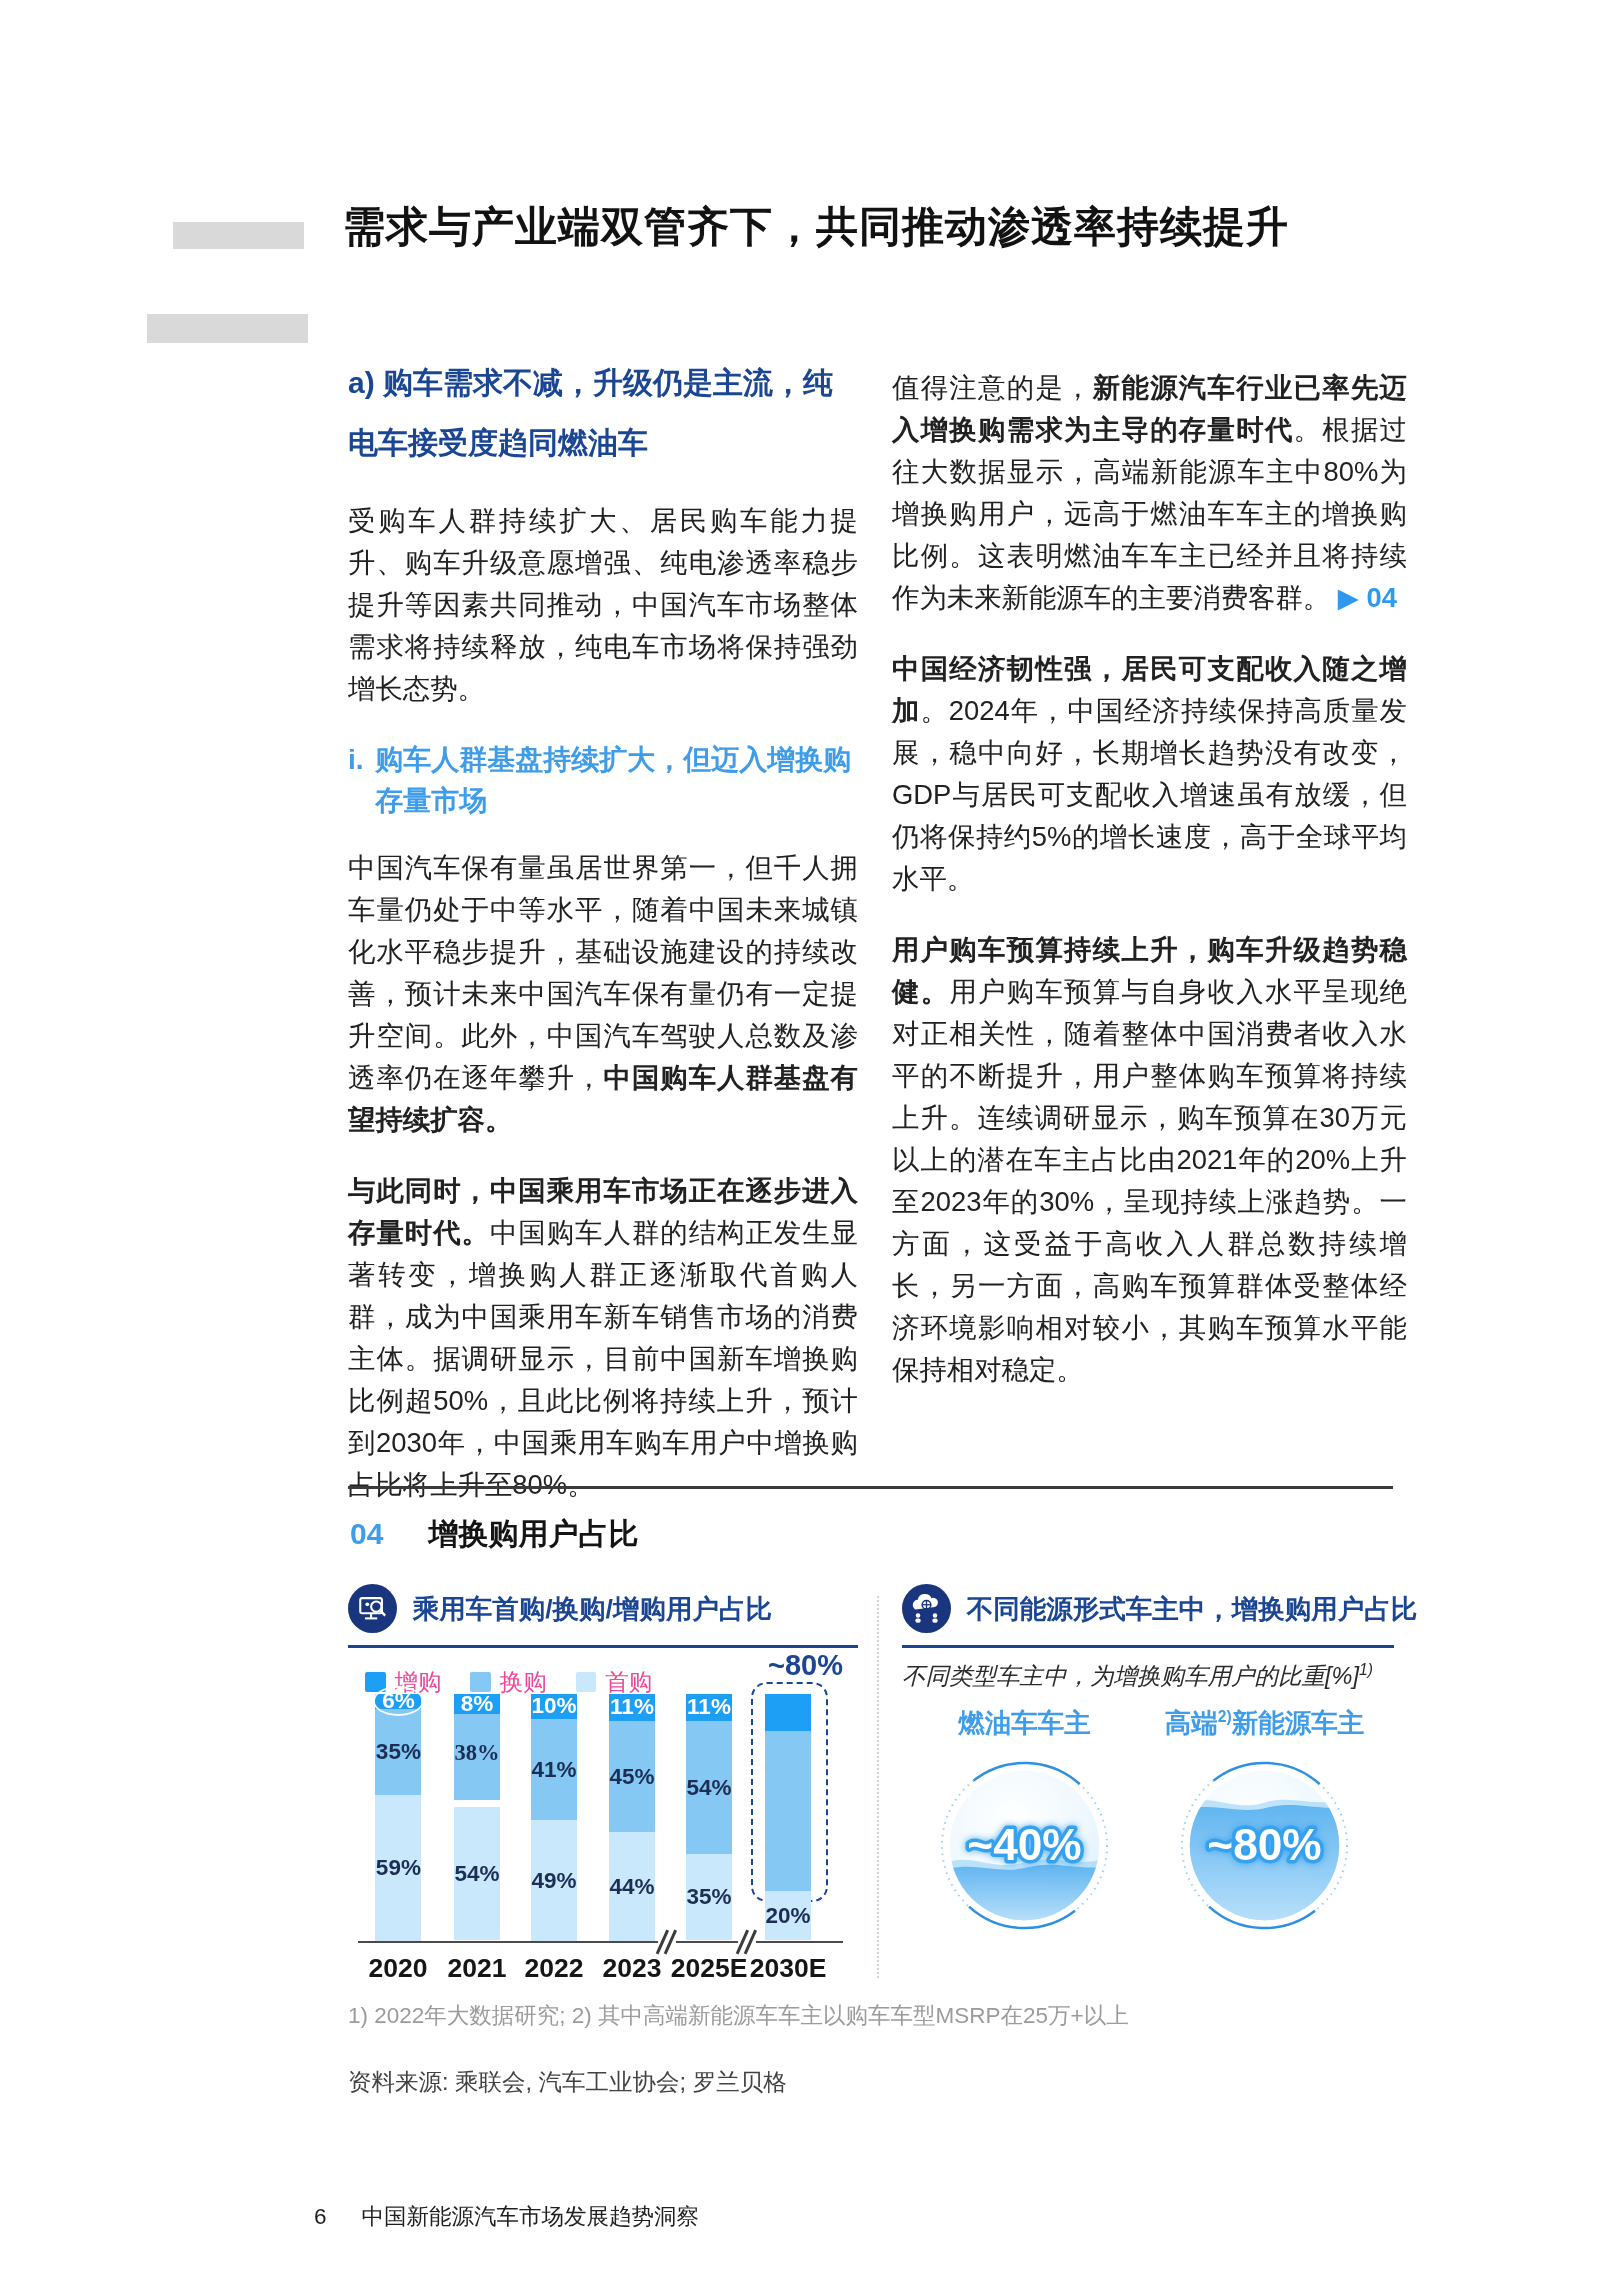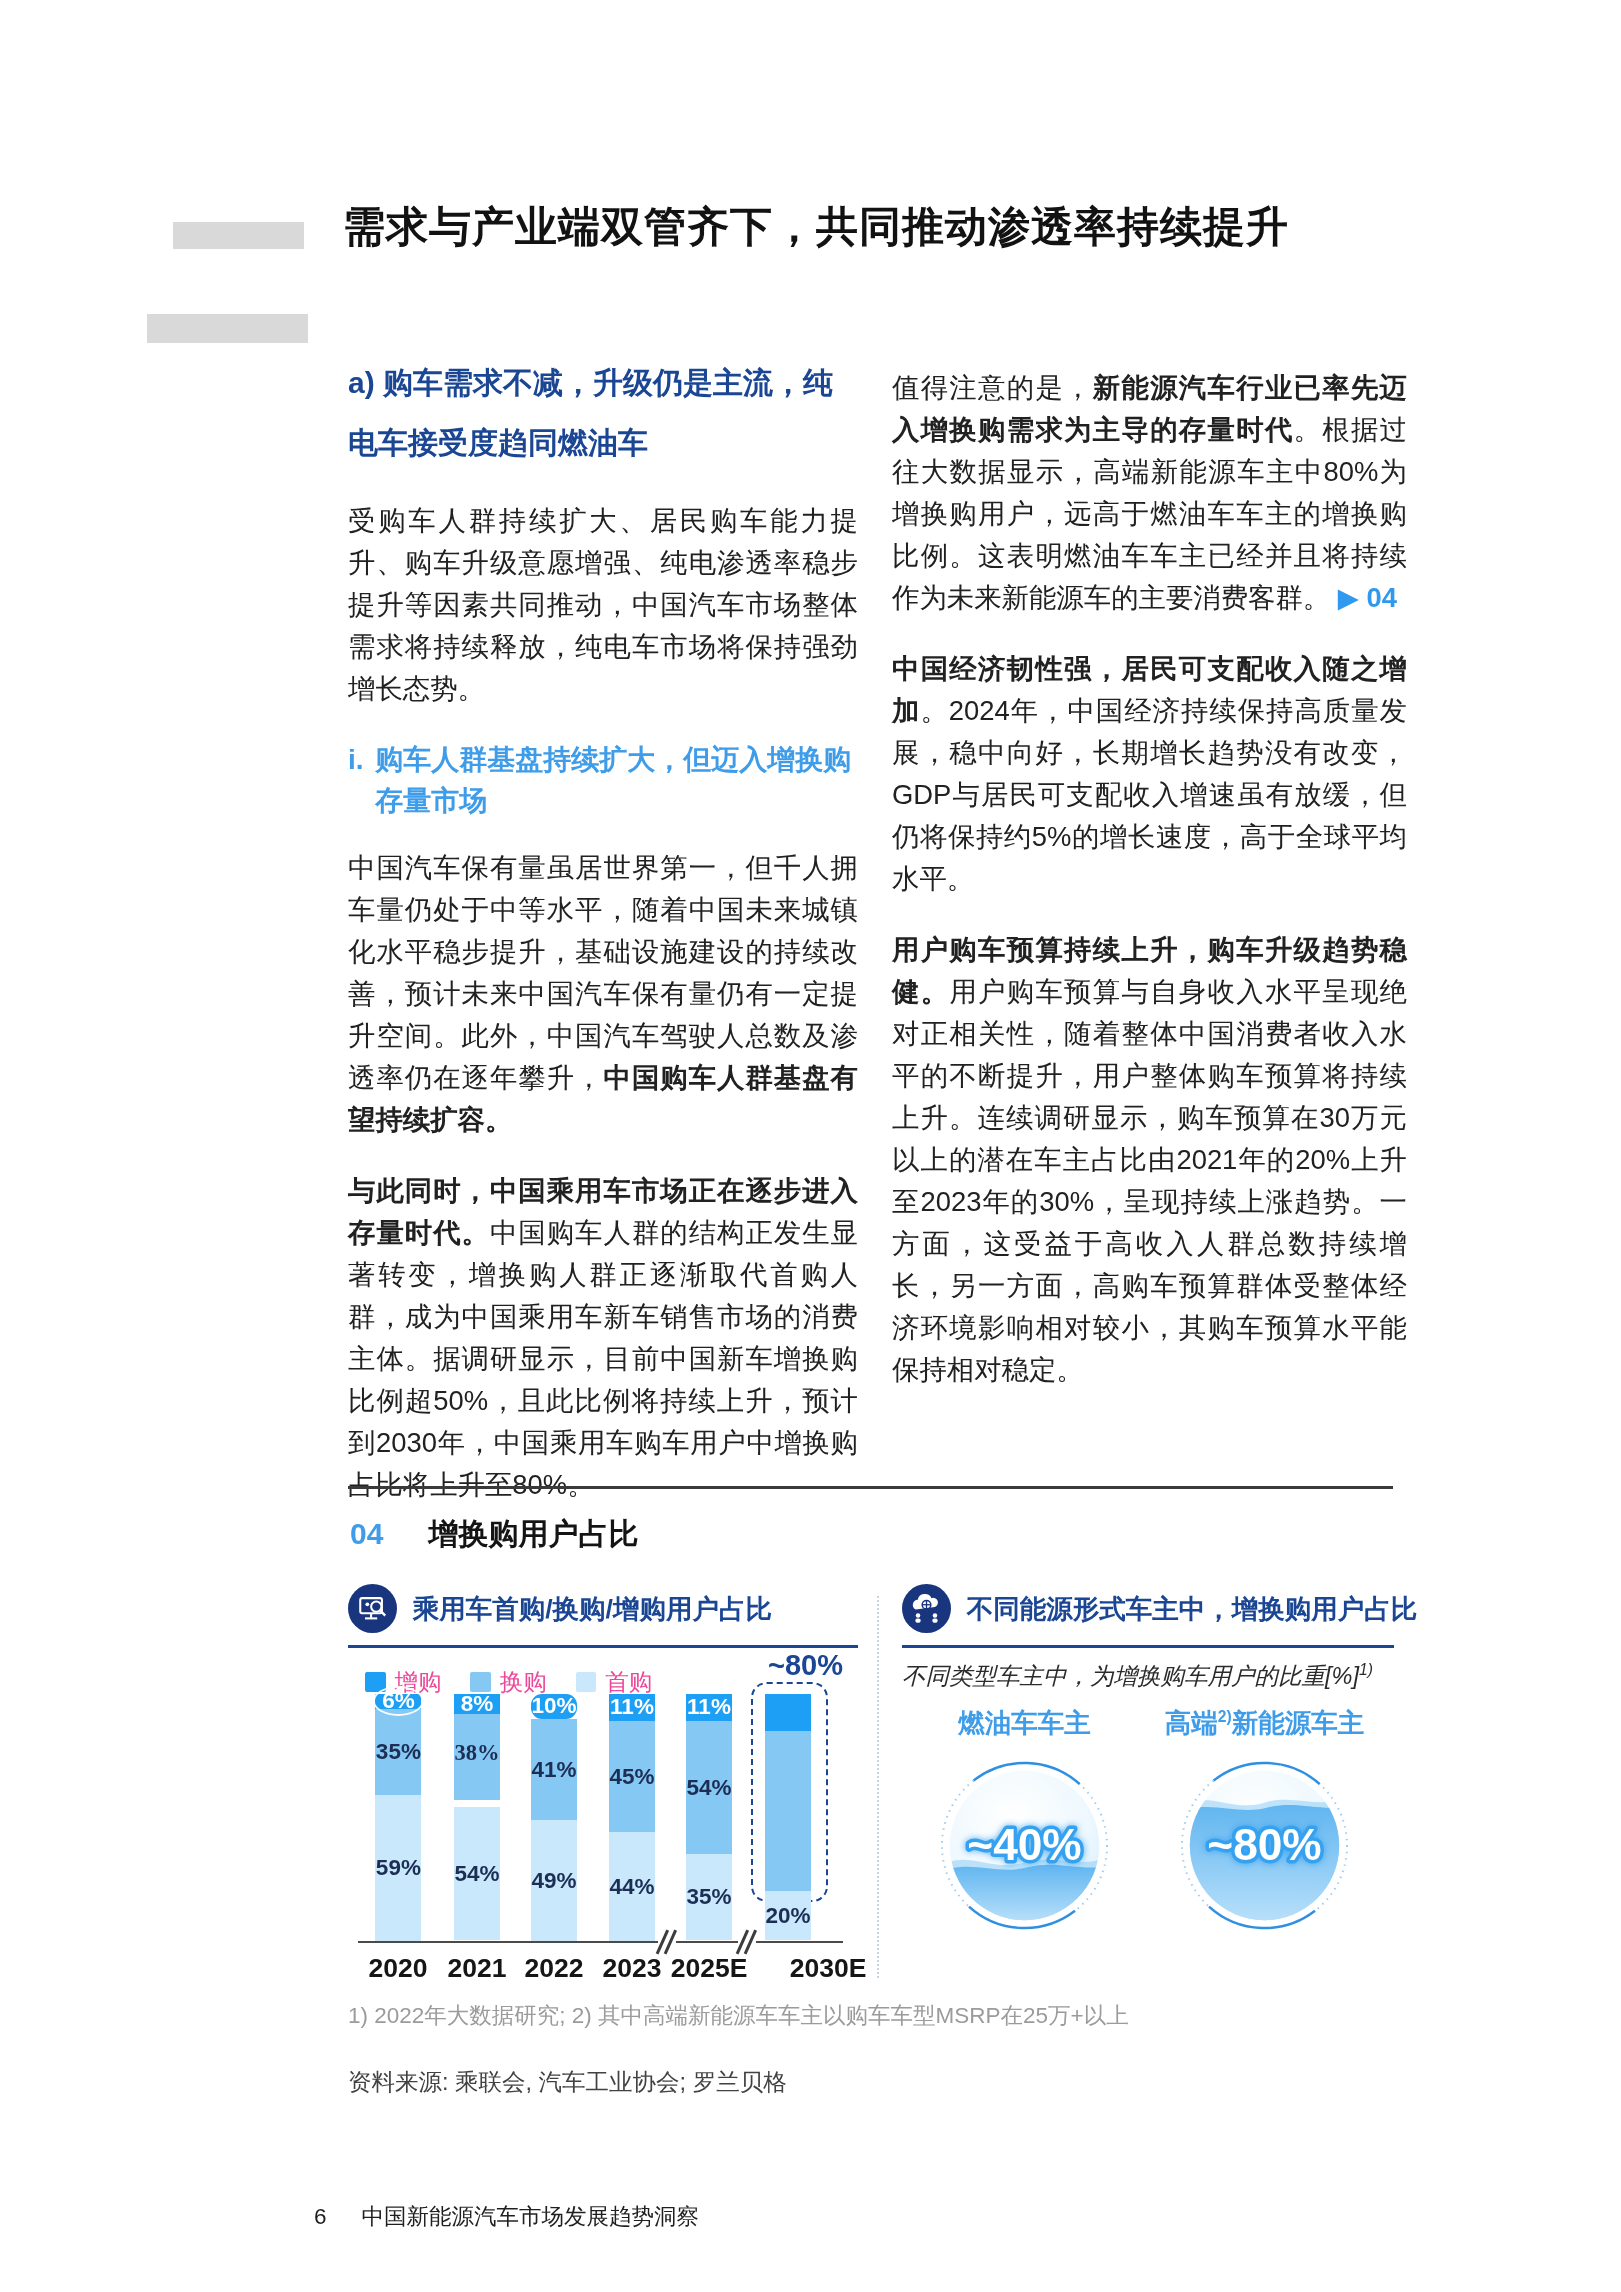--- a/index.html
+++ b/index.html
@@ -143,21 +143,21 @@
         </div>
         <div class="seg seg1" style="top: 20px; height: 94px; background: rgb(133, 200, 244); font-family: Liberation Serif, serif;">
           <span class="seglab">38%</span>
         </div>
         <div class="seg seg2" style="top: 121px; height: 133px; background: rgb(201, 232, 252);">
           <span class="seglab">54%</span>
         </div>
       </div>
       <div class="xlab" style="left: 129px;">2021</div>
       <div class="bar" style="left: 183px;">
-        <div class="seg seg0" style="top: 7.8px; height: 25px; background: rgb(28, 159, 245); border-radius: 11px;">
+        <div class="seg seg0" style="top: 7.8px; height: 25px; background: rgb(28, 159, 245);">
           <span class="seglab">10%</span>
         </div>
         <div class="seg seg1" style="top: 33px; height: 101px; background: rgb(133, 200, 244);">
           <span class="seglab">41%</span>
         </div>
         <div class="seg seg2" style="top: 134px; height: 121px; background: rgb(201, 232, 252);">
           <span class="seglab">49%</span>
         </div>
       </div>
       <div class="xlab" style="left: 206px;">2022</div>
@@ -185,21 +185,21 @@
         </div>
       </div>
       <div class="xlab" style="left: 361px;">2025E</div>
       <div class="bar" style="left: 417px;">
         <div class="seg seg0" style="top: 7.8px; height: 37px; background: rgb(28, 159, 245);"></div>
         <div class="seg seg1" style="top: 45px; height: 161px; background: rgb(133, 200, 244);"></div>
         <div class="seg seg2" style="top: 205px; height: 49px; background: rgb(201, 232, 252);">
           <span class="seglab">20%</span>
         </div>
       </div>
-      <div class="xlab" style="left: 440px; margin-left: 40px;">2030E</div>
+      <div class="xlab" style="left: 440px;">2030E</div>
     </div>
 
   <div class="vdivider"></div>
 
   <div class="panel-head" style="left:902px;">
     <span class="cicon">
       <svg viewBox="0 0 52 52" width="49" height="49">
         <circle cx="26" cy="26" r="26" fill="#18357e"></circle>
         <path d="M14.5,27 a5.5,5.5 0 0 1 2.2,-10.4 a7.6,7 0 0 1 14.6,-1.6 a5,5 0 0 1 3.6,9.4 z" fill="#fff"></path>
         <circle cx="26" cy="22" r="4.6" fill="none" stroke="#18357e" stroke-width="1.6"></circle>

